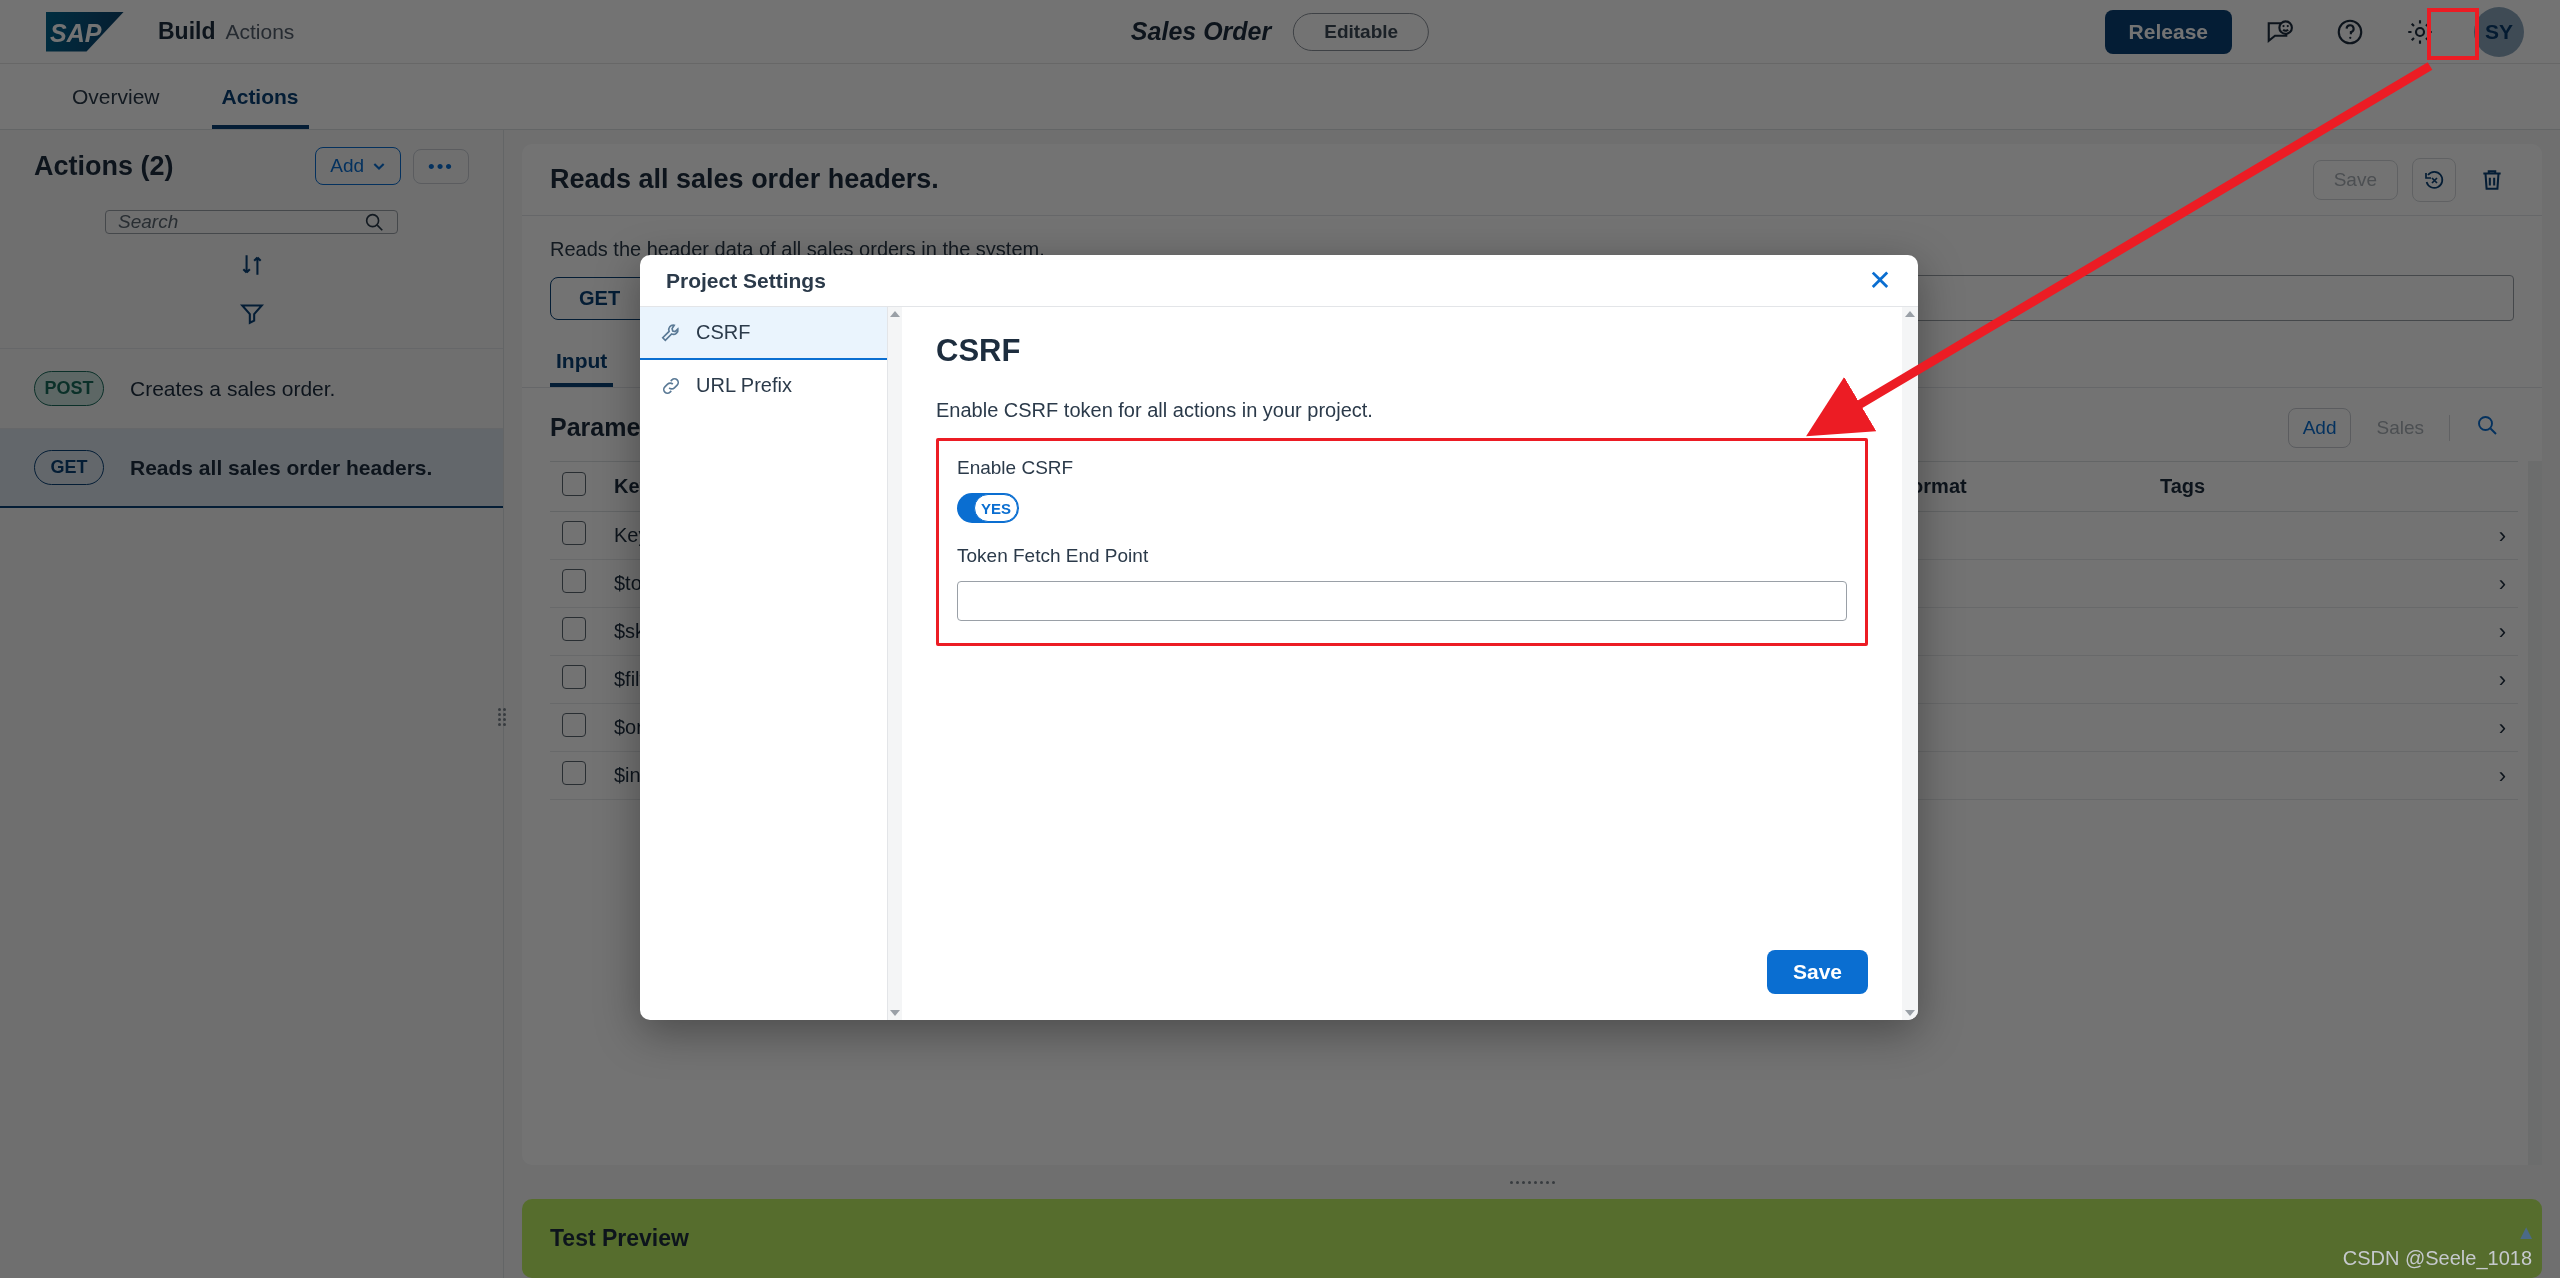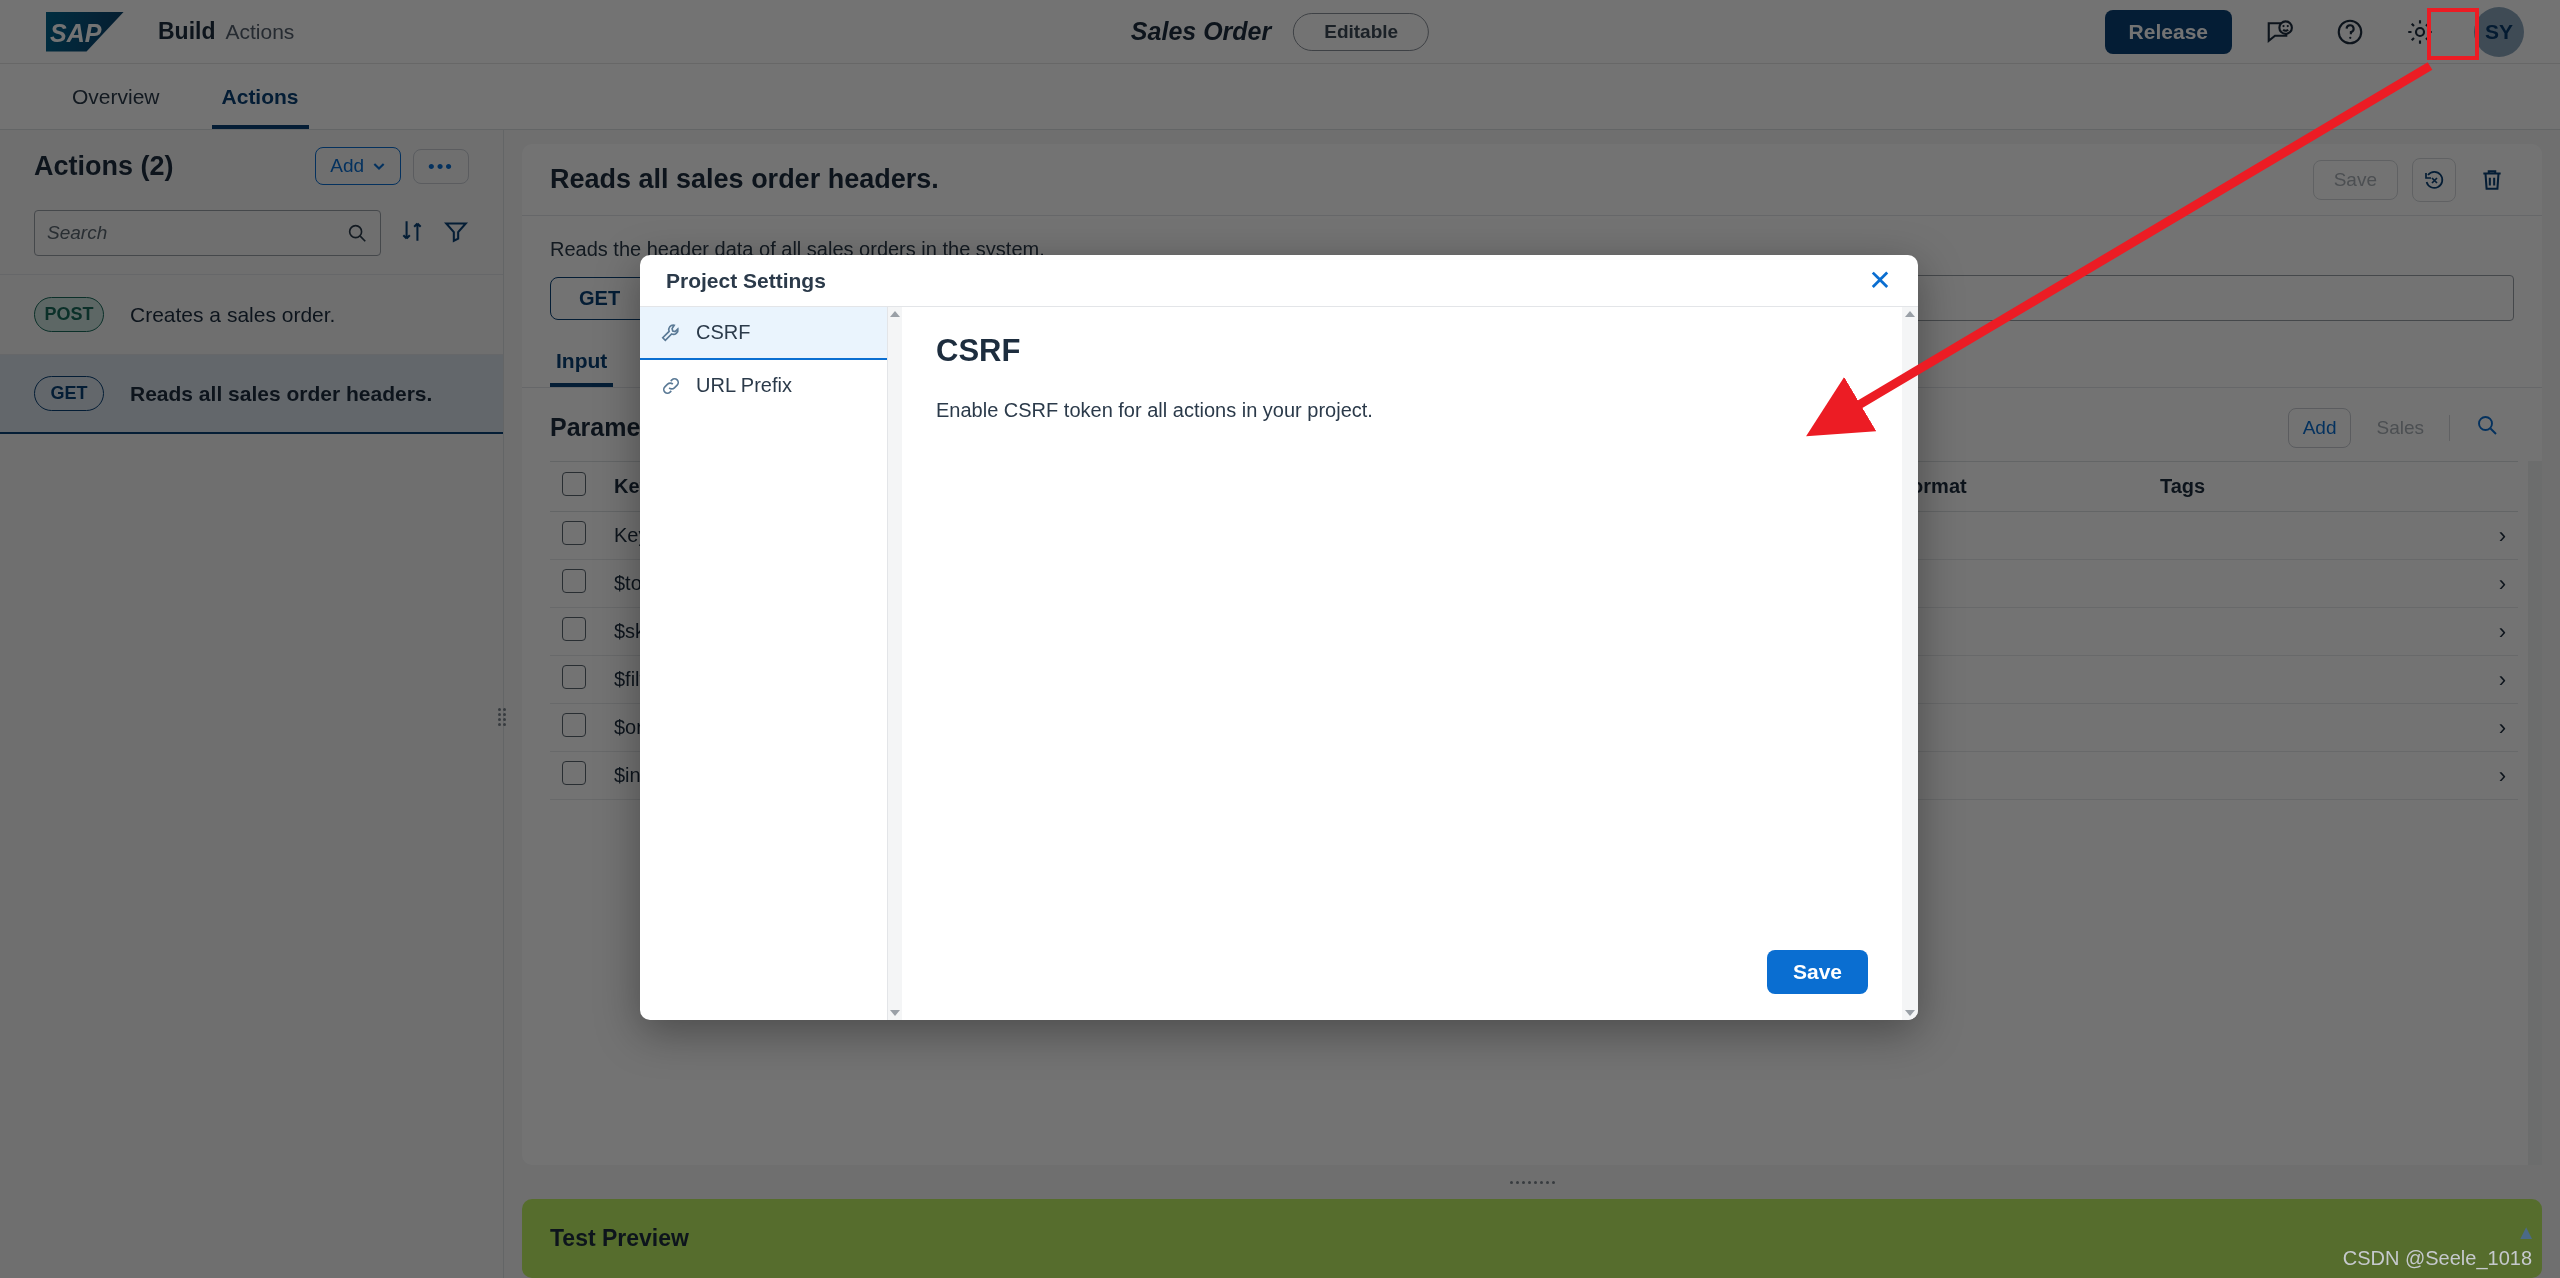--- a/index.html
+++ b/index.html
@@ -91,21 +91,21 @@
   .btn-outline {
     border: 1px solid #0a6ed1; color: #0a6ed1; background: transparent;
     border-radius: 8px; font-size: 19px; padding: 7px 14px; cursor: pointer;
     display: flex; align-items: center; gap: 8px;
   }
   .btn-ghost {
     border: 1px solid #c9cdd3; color: #0a6ed1; background: transparent;
     border-radius: 8px; font-size: 19px; padding: 7px 14px; cursor: pointer;
     letter-spacing: 2px; line-height: 1;
   }
-  .lp-search-row { display: flex; align-items: center; gap: 18px; padding: 8px 34px 18px 34px; }
+  .lp-search-row { display: flex; align-items: center; gap: 18px; padding: 8px 34px 18px 34px; flex-direction: column; }
   .searchbox {
     flex: 1; height: 46px; border: 1px solid #9aa0a7; border-radius: 4px; background: #f5f6f7;
     display: flex; align-items: center; padding: 0 12px;
   }
   .searchbox input {
     flex: 1; border: none; outline: none; background: transparent;
     font-size: 19px; color: #2b3a4a; font-family: "Liberation Sans", sans-serif;
   }
   .searchbox input::placeholder { color: #5b6670; font-style: italic; }
   .action-row {
@@ -544,20 +544,28 @@
       </div>
       <div class="nav-rail">
         <span class="rail-arrow up"></span>
         <span class="rail-arrow down"></span>
       </div>
 
       <div class="modal-main">
         <div class="modal-h1">CSRF</div>
         <div class="modal-desc">Enable CSRF token for all actions in your project.</div>
 
+        <div class="csrf-group">
+          <div class="field-label">Enable CSRF</div>
+          <div class="toggle">
+            <span class="knob">YES</span>
+          </div>
+          <div class="field-label">Token Fetch End Point</div>
+          <input class="text-input" type="text" placeholder="" style="">
+        </div>
 
         <div class="modal-footer">
           <button class="btn-save-blue">Save</button>
         </div>
       </div>
       <div class="modal-rail">
         <span class="rail-arrow up"></span>
         <span class="rail-arrow down"></span>
       </div>
     </div>

